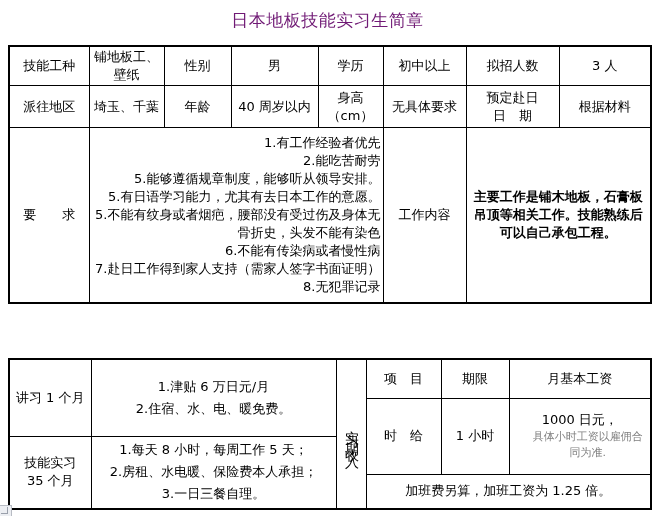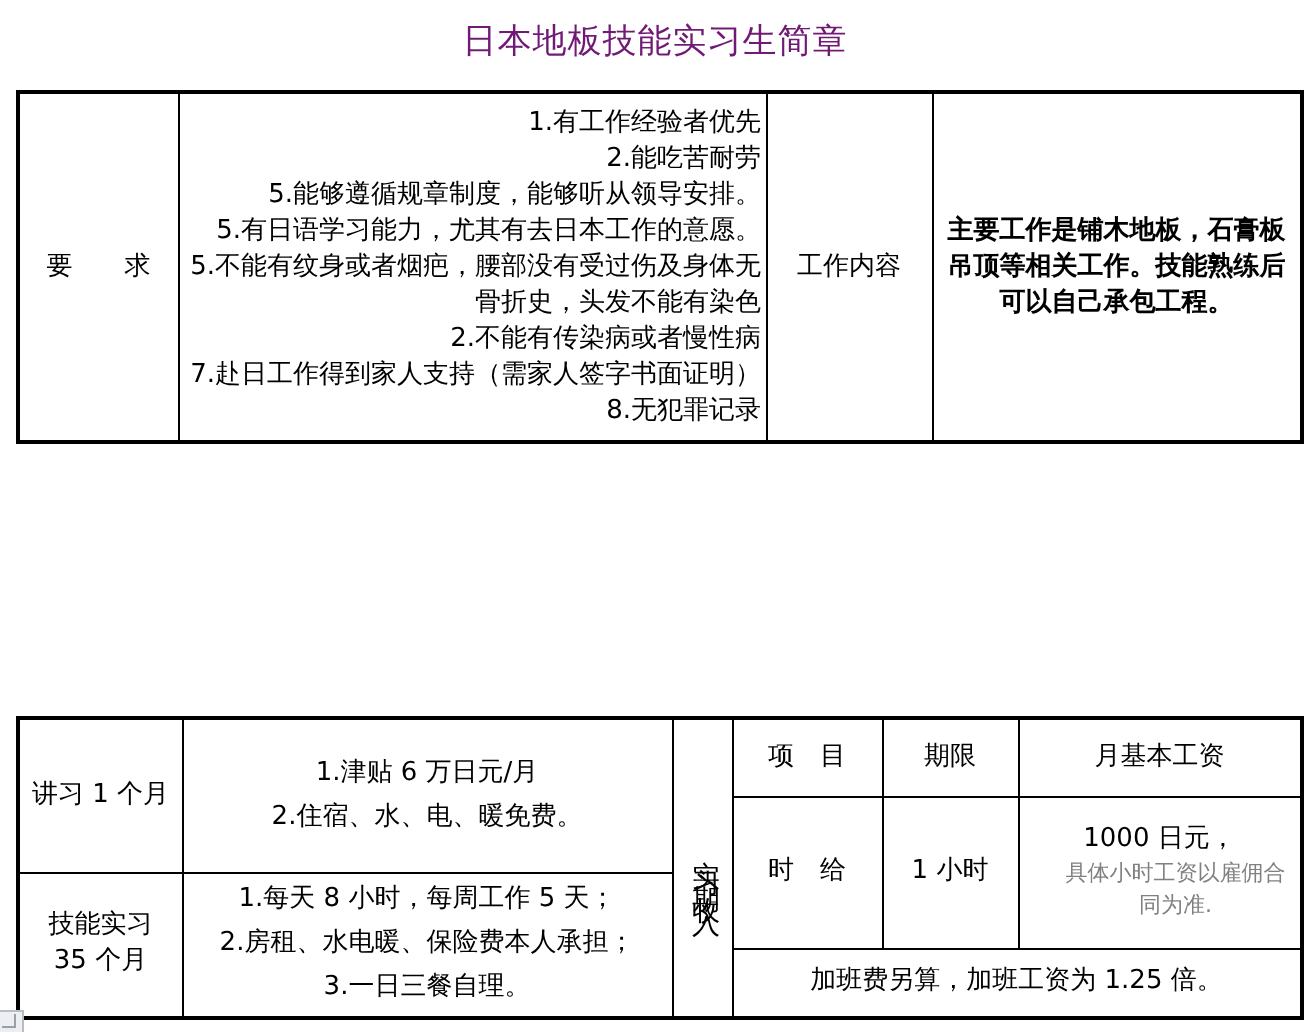--- a/index.html
+++ b/index.html
@@ -53,29 +53,50 @@
       <col style="width:80px">
         <col style="width:75px">
         <col style="width:67px">
         <col style="width:87px">
       <col style="width:65px">
         <col style="width:83px">
         <col style="width:93px">
         <col style="width:92px">
     </colgroup>
     <tbody>
+        <tr style="height:39px">
+      <td>技能工种</td>
+      <td>铺地板工、壁纸</td>
+      <td>性别</td>
+      <td>男</td>
+      <td>学历</td>
+      <td>初中以上</td>
+      <td>拟招人数</td>
+      <td>3 人</td>
+    </tr>
+    <tr style="height:42px">
+      <td>派往地区</td>
+      <td>埼玉、千葉</td>
+      <td>年龄</td>
+      <td>40 周岁以内</td>
+      <td>身高（cm）</td>
+      <td>无具体要求</td>
+      <td class="pre">预定赴日
+日　期</td>
+      <td>根据材料</td>
+    </tr>
     <tr style="height:175px">
       <td>要　　求</td>
       <td colspan="4" class="left pad req-cell">
         <div>1.有工作经验者优先</div>
         <div>2.能吃苦耐劳</div>
         <div>5.能够遵循规章制度，能够听从领导安排。</div>
         <div>5.有日语学习能力，尤其有去日本工作的意愿。</div>
         <div>5.不能有纹身或者烟疤，腰部没有受过伤及身体无骨折史，头发不能有染色</div>
-        <div>2.不能有传染病或者慢性病</div>
+        <div>6.不能有传染病或者慢性病</div>
         <div>7.赴日工作得到家人支持（需家人签字书面证明）</div>
         <div>8.无犯罪记录</div>
       </td>
       <td>工作内容</td>
       <td colspan="2" class="left job-text">主要工作是铺木地板，石膏板吊顶等相关工作。技能熟练后可以自己承包工程。</td>
     </tr>
   </tbody>
     </table>
 
   <table class="tbl" id="pay-table">

